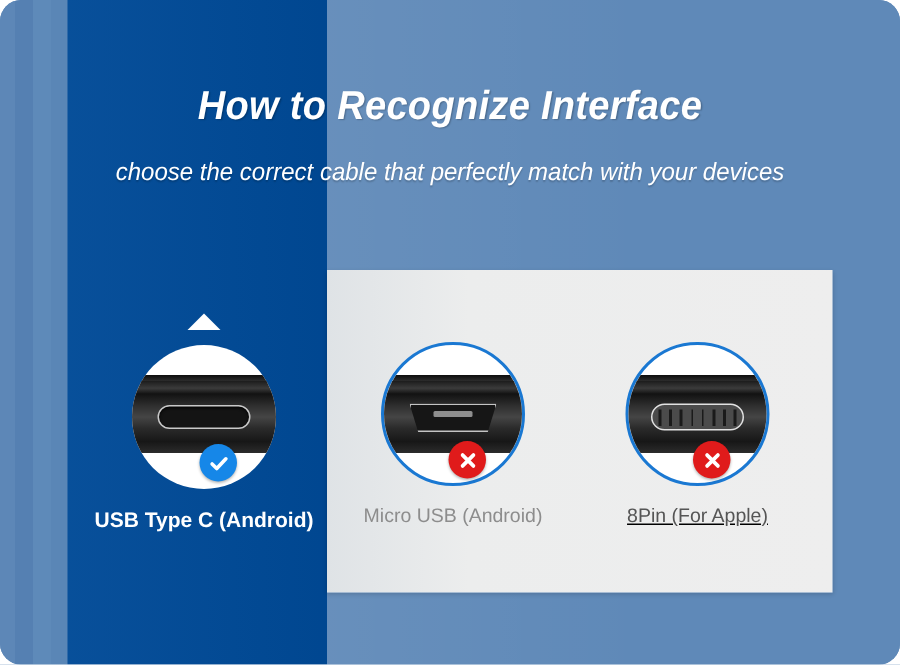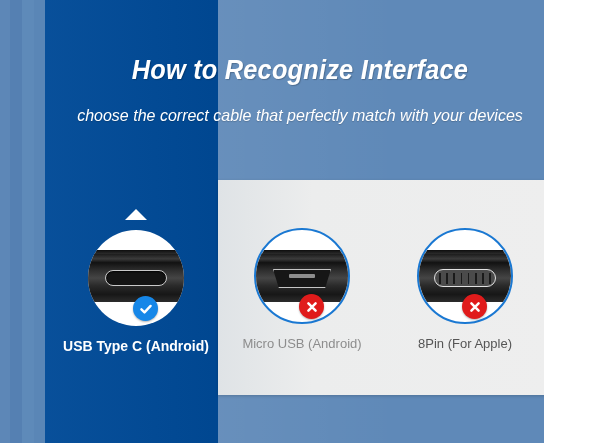--- a/index.html
+++ b/index.html
@@ -2,25 +2,26 @@
 <html><head>
 <meta charset="utf-8">
 <style>
   html, body {
     margin: 0;
     padding: 0;
     background: #ffffff;
   }
   #stage {
     position: relative;
-    width: 544px;
+    width: 600px;
     height: 443px;
     overflow: hidden;
     font-family: "Liberation Sans", sans-serif;
     background: #5a86b6;
+    border-radius: 14px;
   }
 
   
   .bg-base {
     position: absolute;
     inset: 0;
     background: linear-gradient(to right,
         #5d87b7 0px, #5d87b7 10px,
         #5580b2 10px, #5580b2 22px,
         #5e8ab9 22px, #5e8ab9 34px,
@@ -92,21 +93,21 @@
   }
 
   
   .item {
     position: absolute;
     width: 160px;
     text-align: center;
   }
   .item-usbc   { left: 56px;  top: 205px; }
   .item-micro  { left: 222px; top: 228px; }
-  .item-8pin   { left: 385px; top: 228px; }
+  .item-8pin   { left: 385px; top: 228px; text-decoration: underline; }
 
   .pointer-tri {
     position: absolute;
     left: 50%;
     top: 4px;
     margin-left: -11px;
     width: 0; height: 0;
     border-left: 11px solid transparent;
     border-right: 11px solid transparent;
     border-bottom: 11px solid #ffffff;

